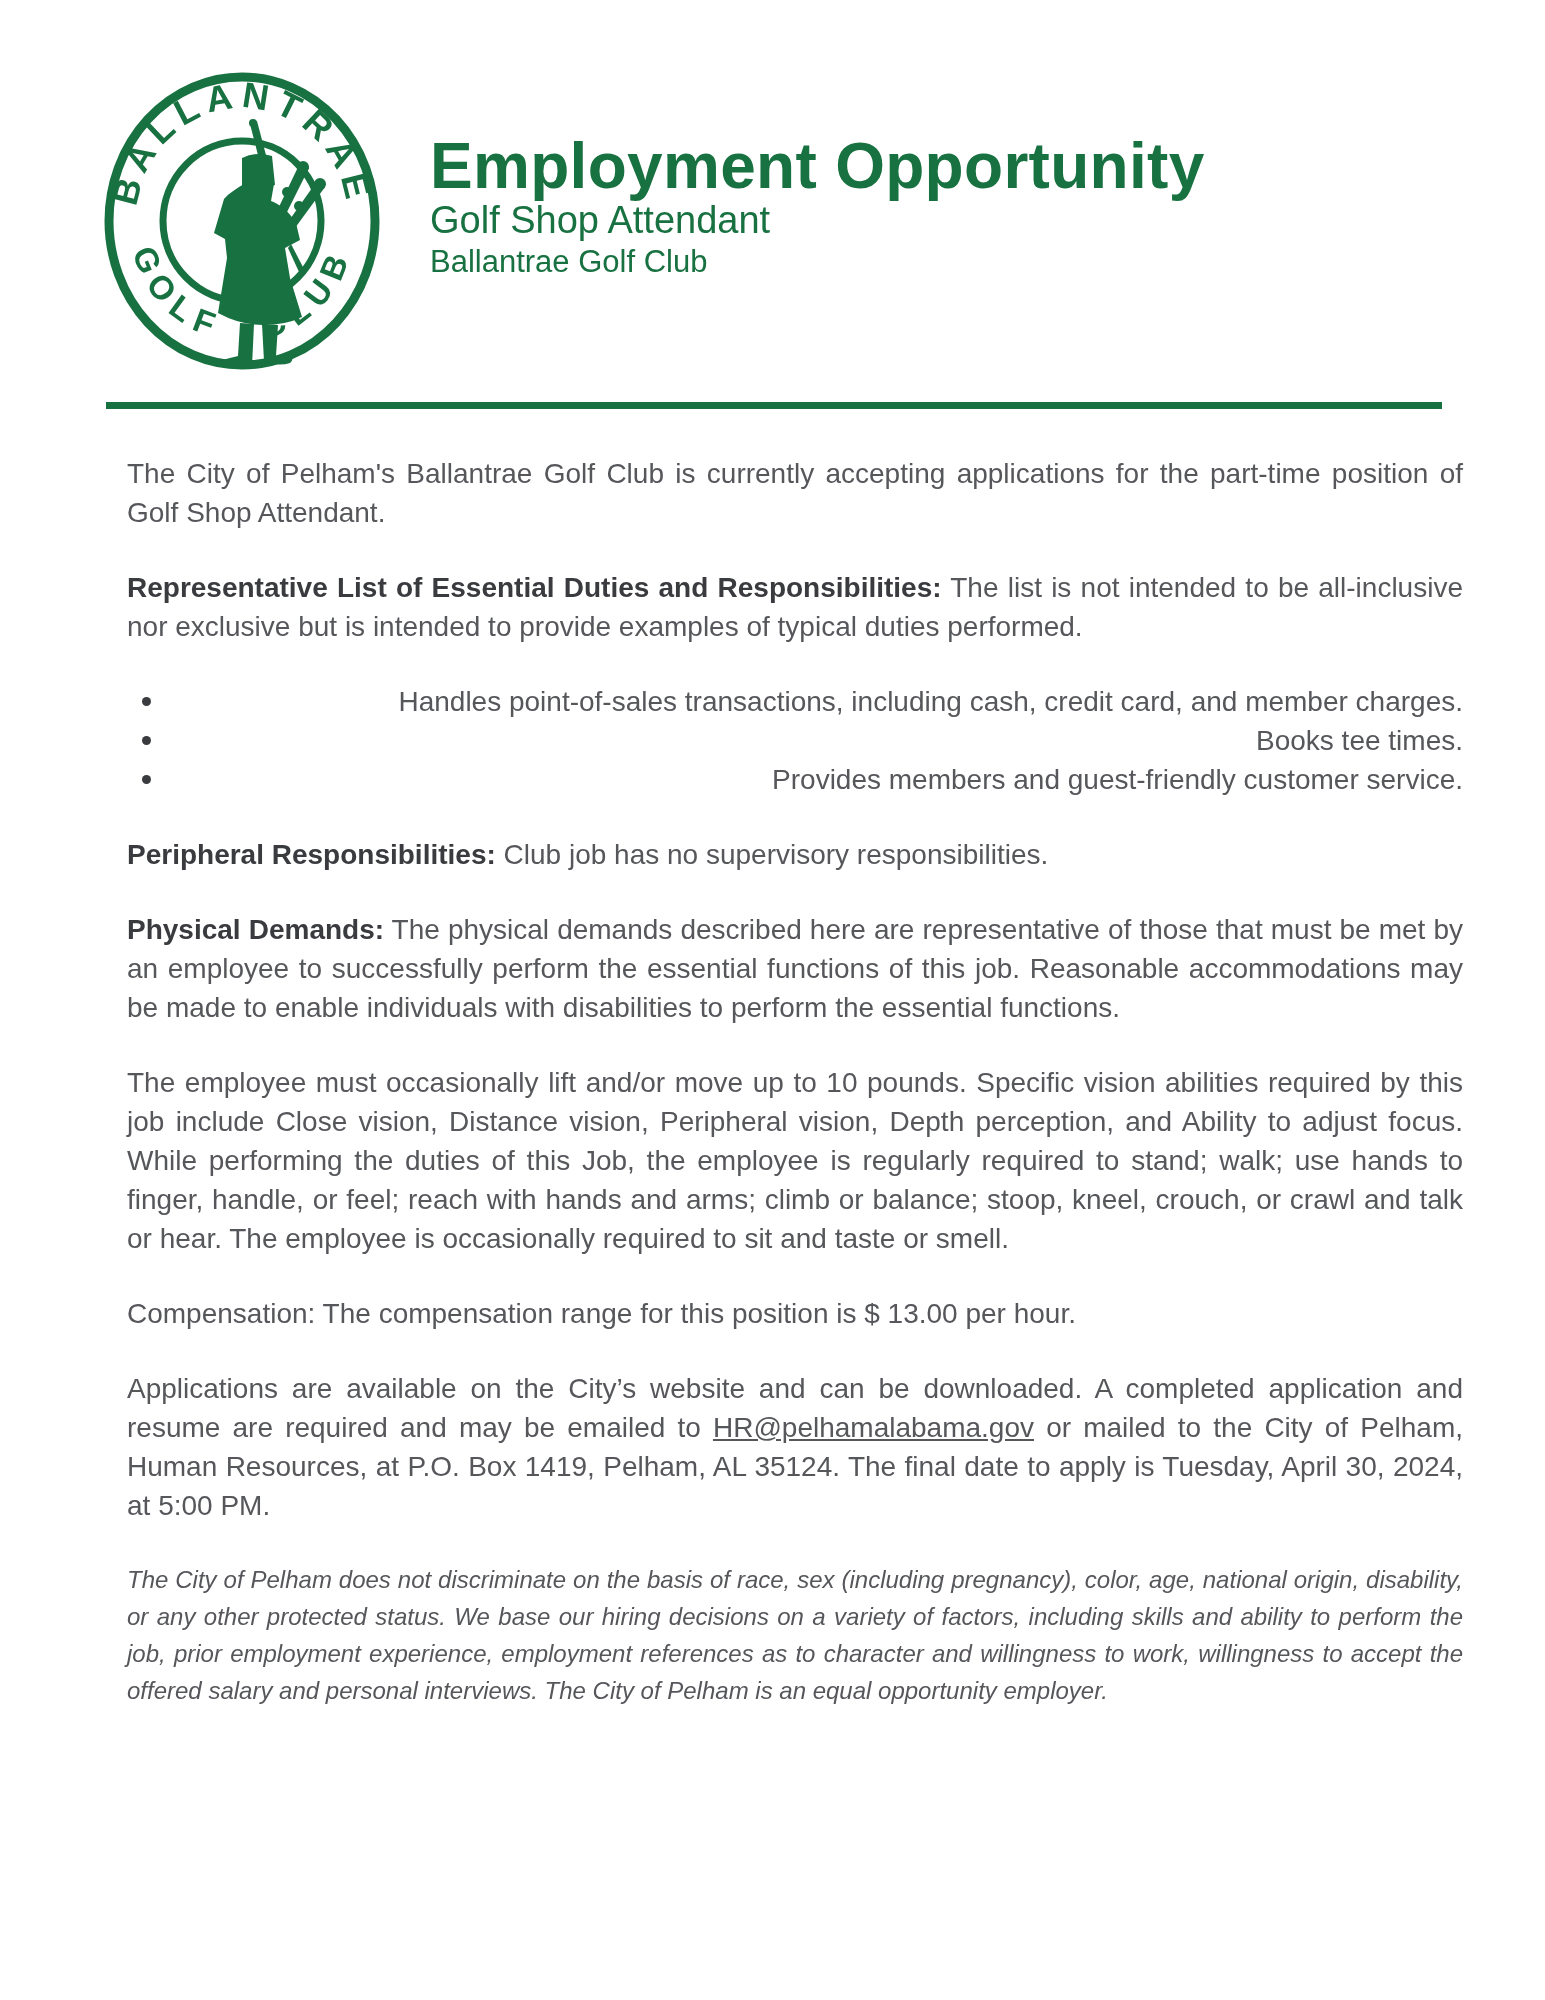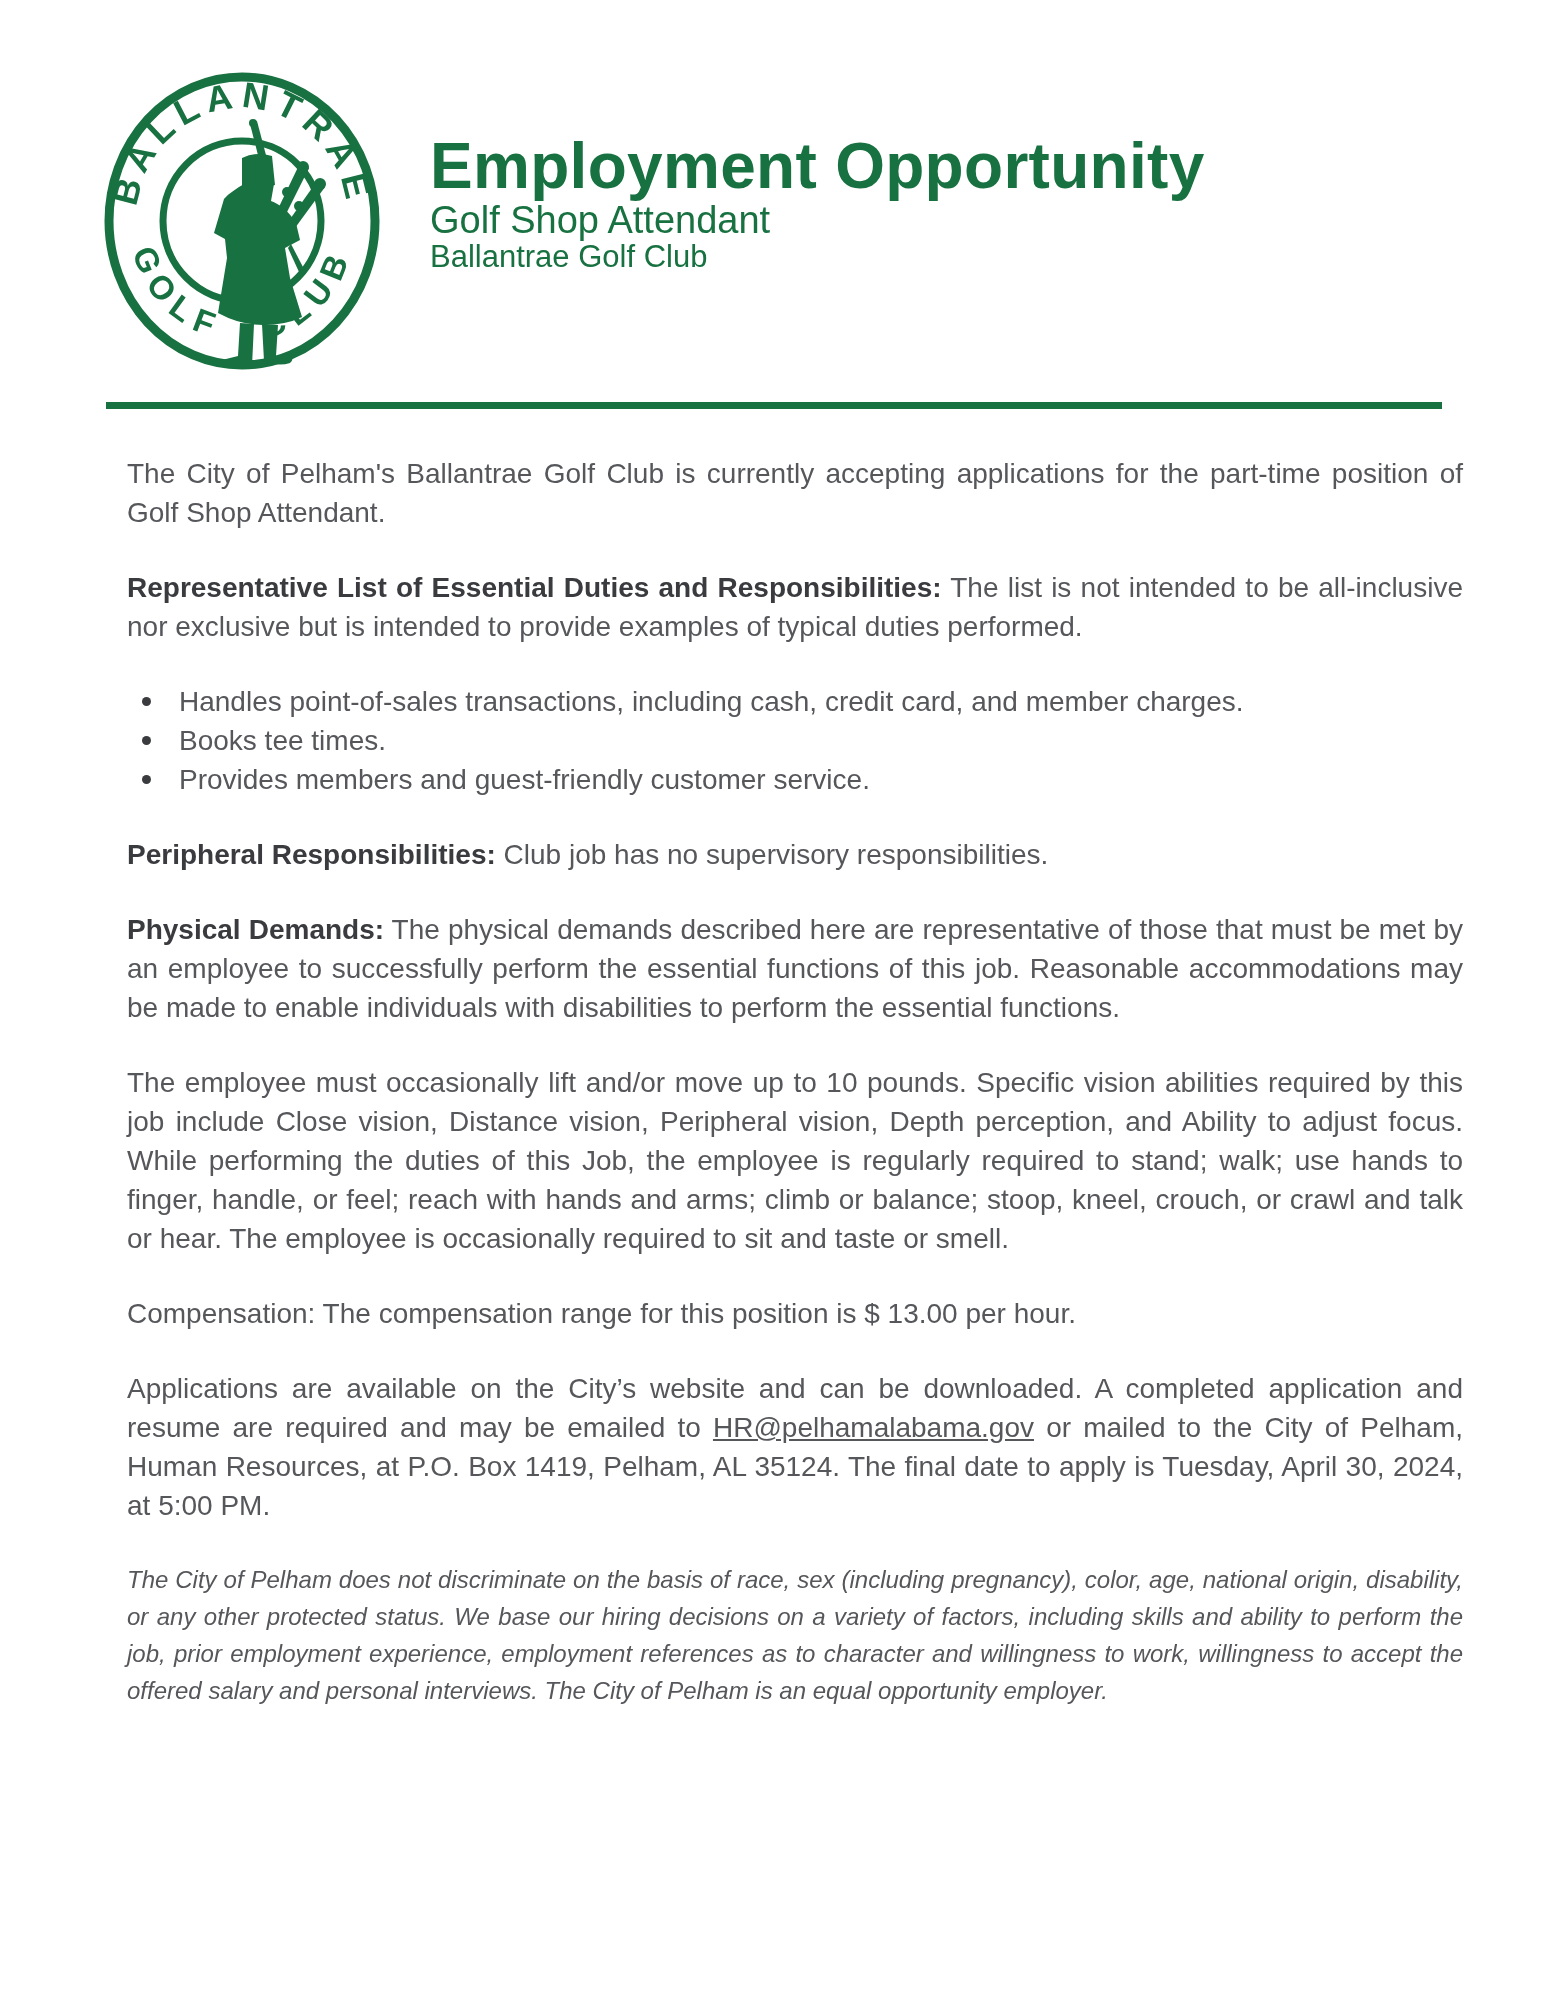--- a/index.html
+++ b/index.html
@@ -34,20 +34,21 @@
     letter-spacing:0.3px;
   }
   .subtitle{
     font-size:38px; line-height:40px;
     margin-top:8px;
     font-weight:500;
     color:var(--green);
   }
   .org{
     font-size:31px; line-height:33px;
+    margin-top:5px;
     font-weight:500;
     color:var(--green);
   }
   .divider{
     position:absolute;
     left:106px; top:402px;
     width:1336px; height:7px;
     background:var(--green);
   }
 
@@ -71,20 +72,21 @@
   }
   ul.duties{
     list-style:none;
     margin:0 0 36px 0;
     padding:0;
   }
   ul.duties li{
     position:relative;
     padding-left:52px;
     line-height:39px;
+    text-align:right;
   }
   ul.duties li::before{
     content:"";
     position:absolute;
     left:15px; top:15px;
     width:9px; height:9px;
     border-radius:50%;
     background:var(--dark-gray);
   }
   .email-link{

